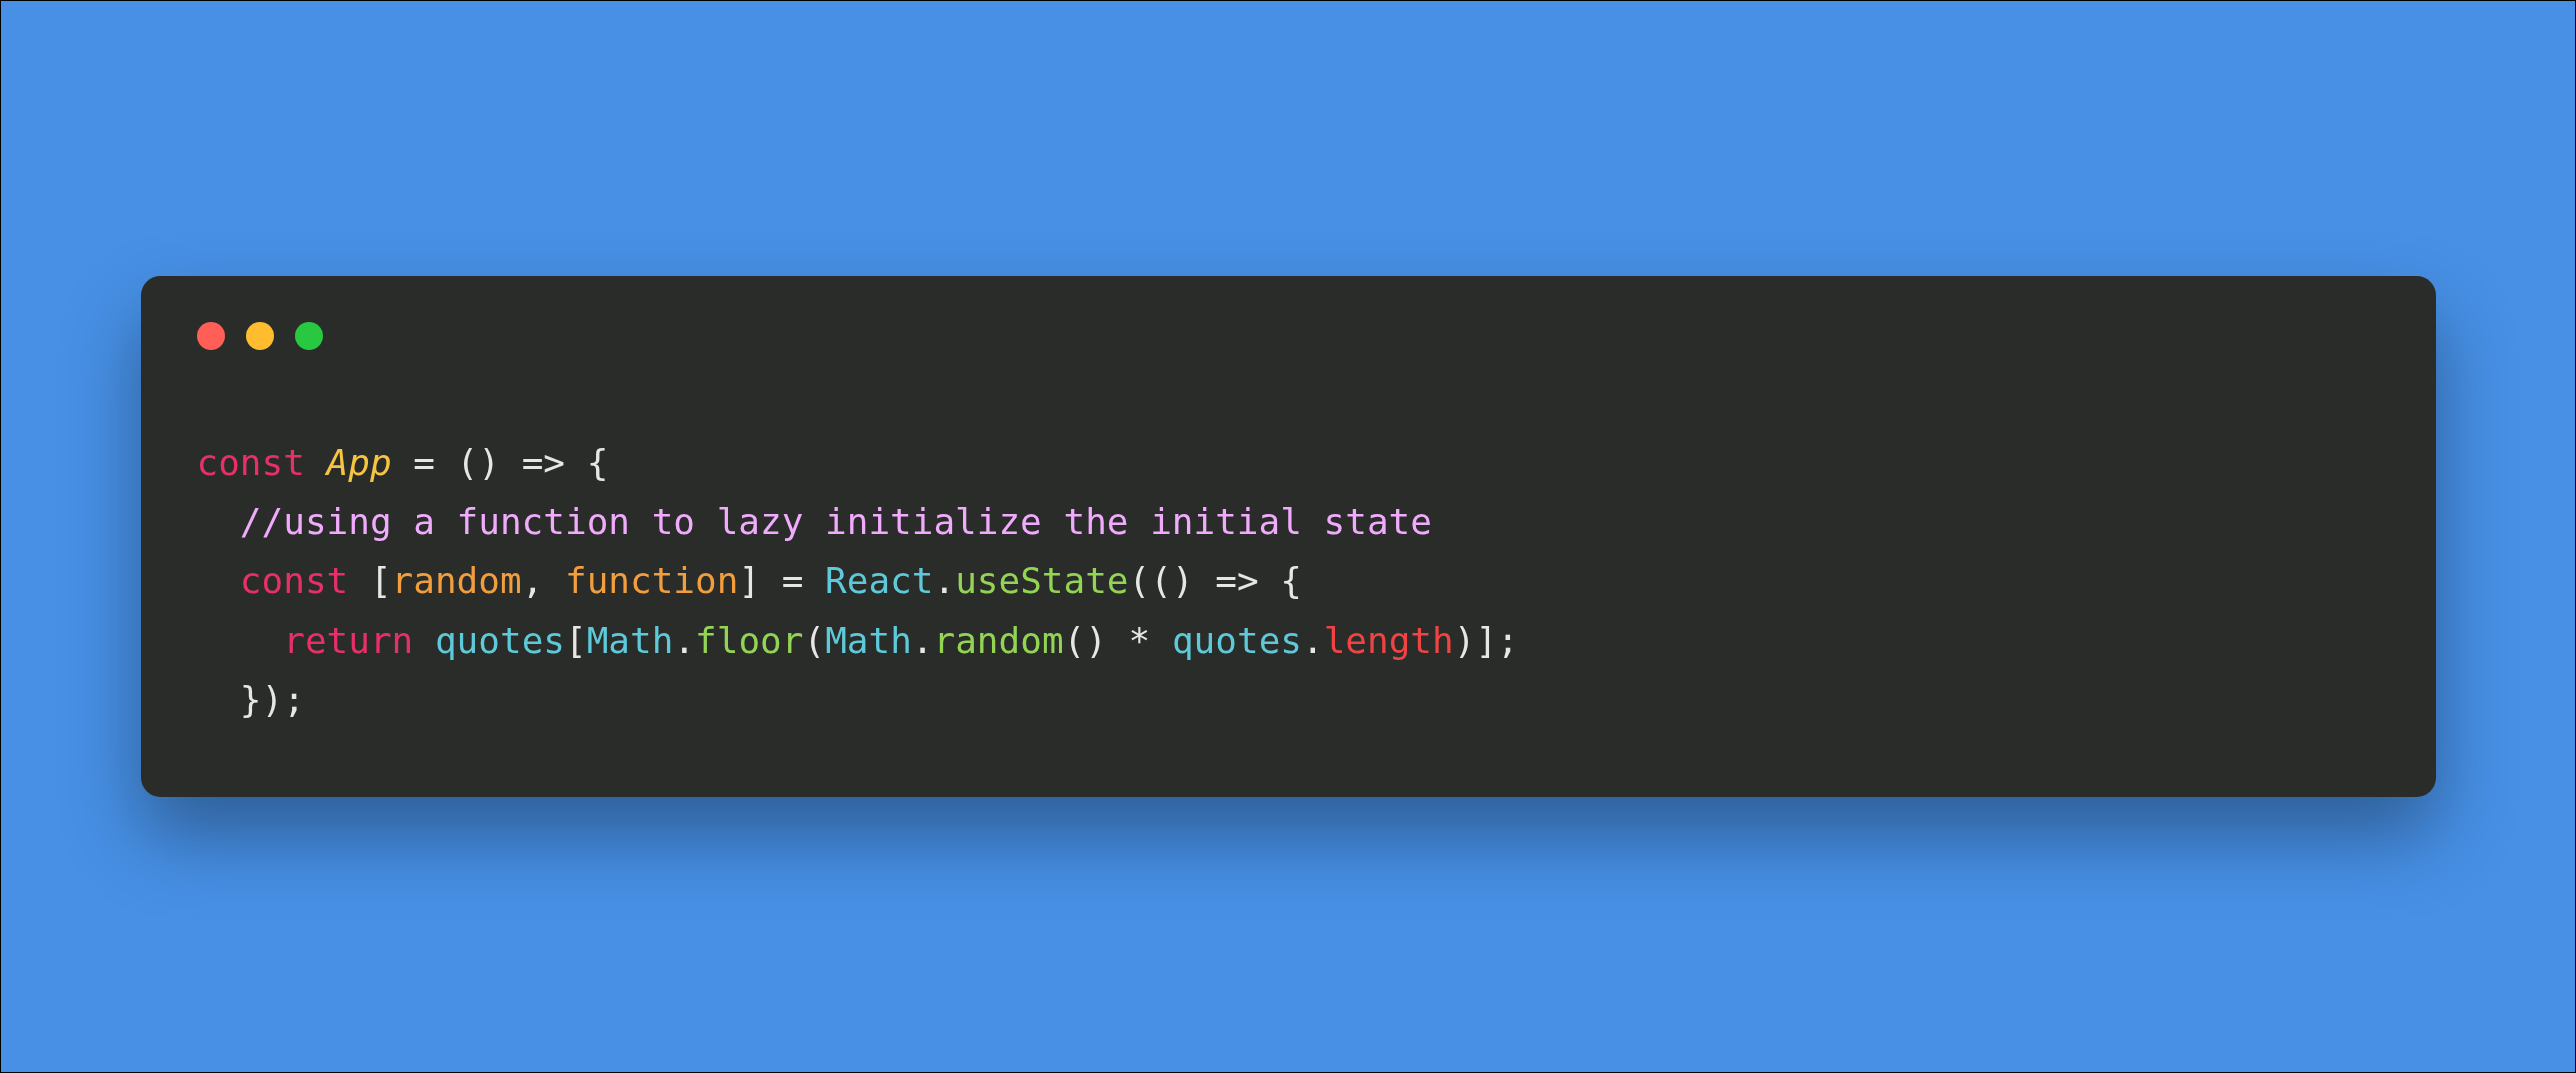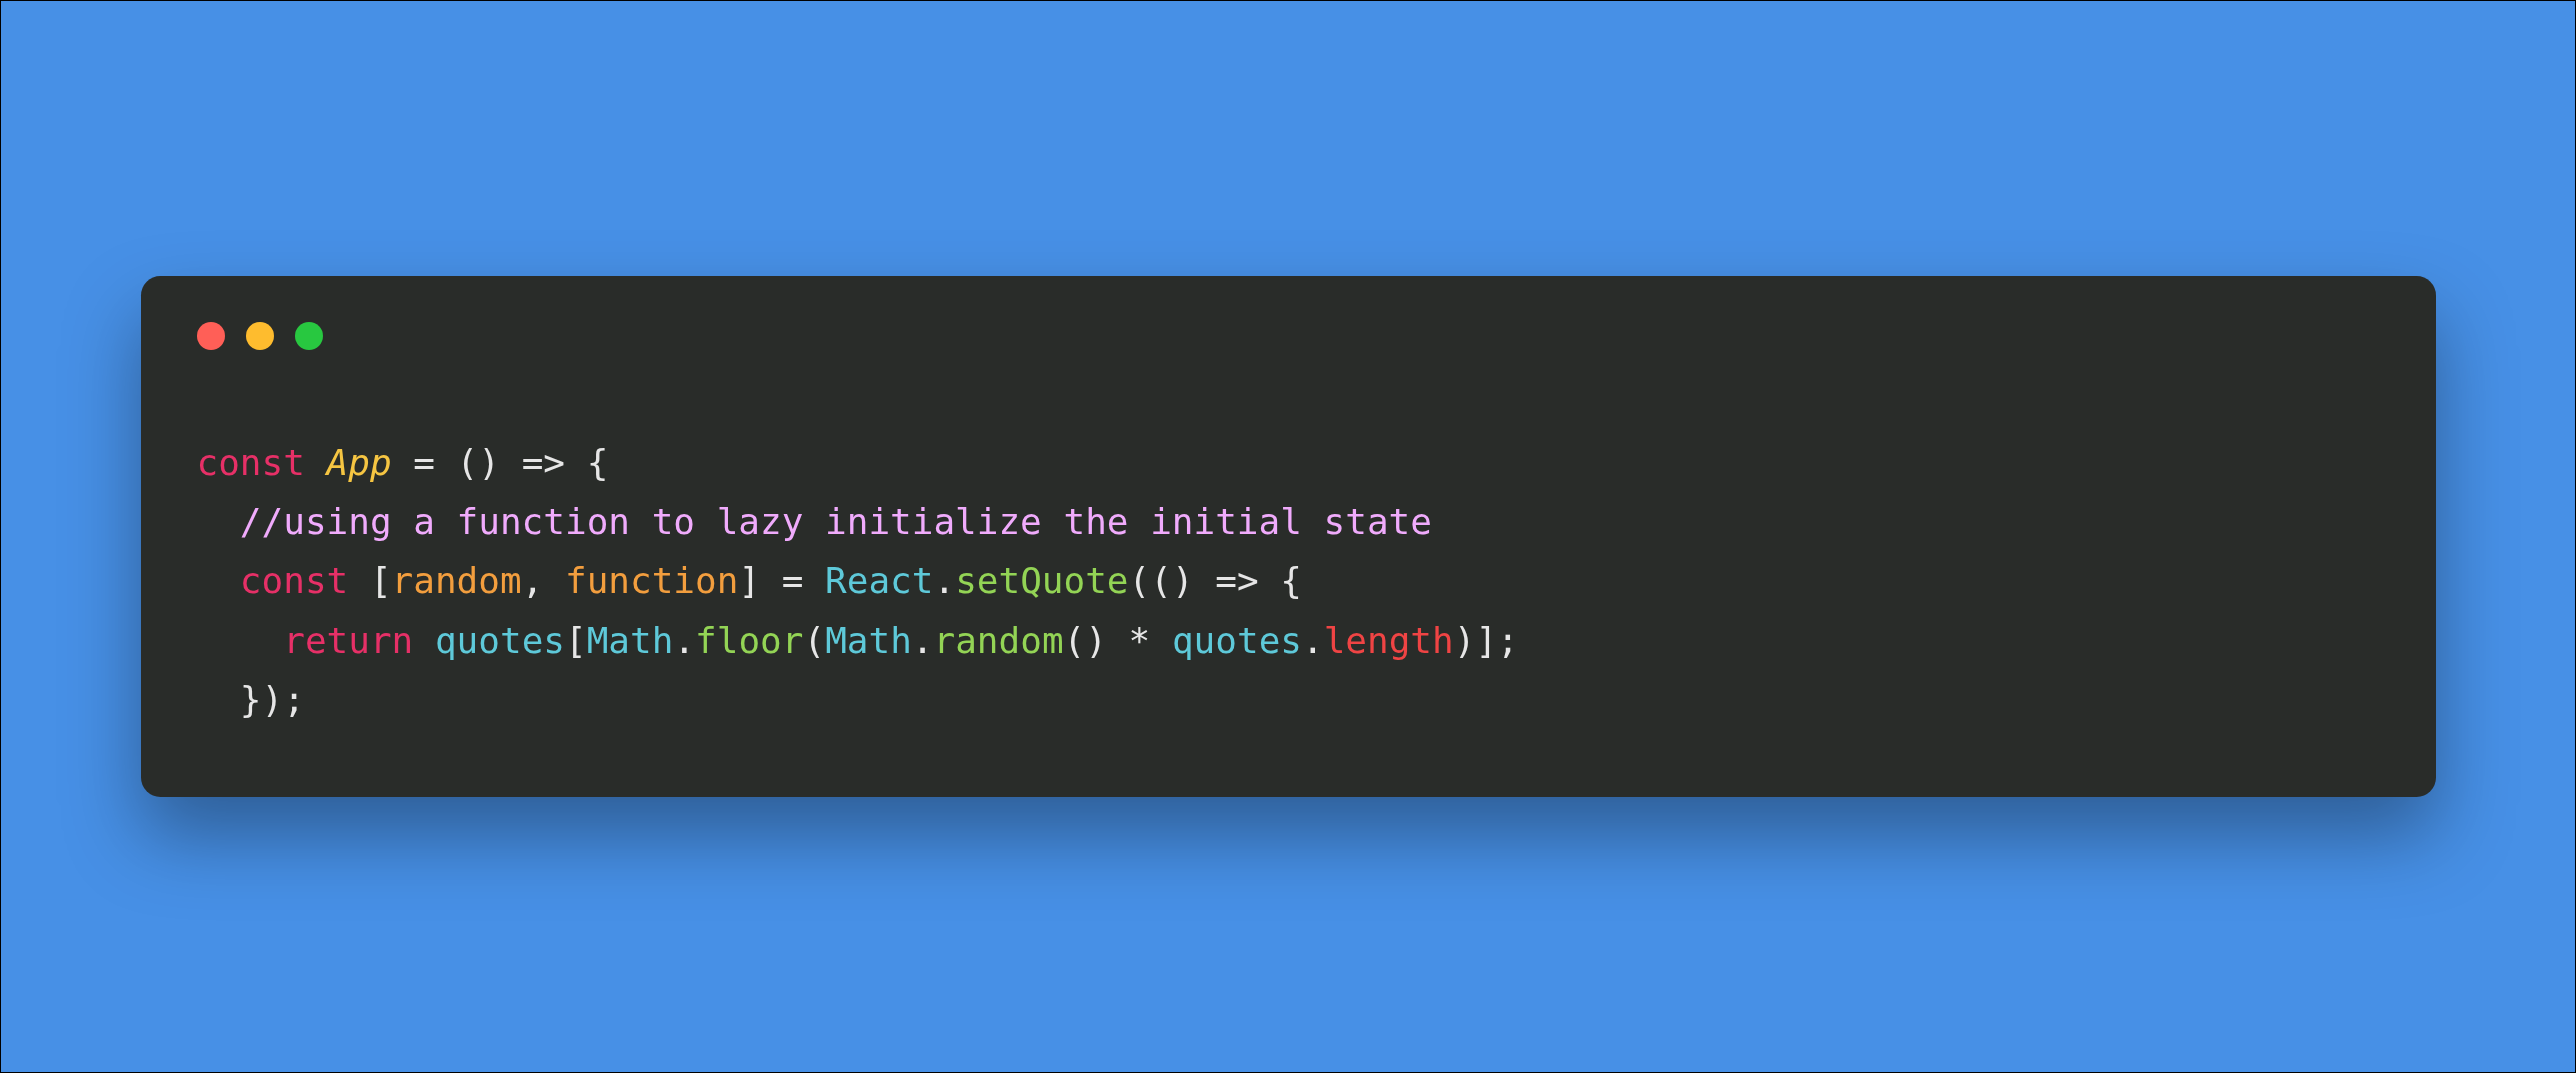--- a/index.html
+++ b/index.html
@@ -57,17 +57,17 @@
 <body>
 
 <div class="window">
   <div class="title-bar">
     <div class="traffic-light red"></div>
     <div class="traffic-light yellow"></div>
     <div class="traffic-light green"></div>
   </div>
   <div class="code"><span class="tok-keyword">const</span><span> </span><span class="tok-class">App</span><span class="tok-punct"> = () =&gt; {</span>
 <span>  </span><span class="tok-comment">//using a function to lazy initialize the initial state</span>
-<span>  </span><span class="tok-keyword">const</span><span class="tok-punct"> [</span><span class="tok-var">random</span><span class="tok-punct">, </span><span class="tok-var">function</span><span class="tok-punct">] = </span><span class="tok-obj">React</span><span class="tok-punct">.</span><span class="tok-method">setQuote</span><span class="tok-punct">(() =&gt; {</span>
+<span>  </span><span class="tok-keyword">const</span><span class="tok-punct"> [</span><span class="tok-var">random</span><span class="tok-punct">, </span><span class="tok-var">function</span><span class="tok-punct">] = </span><span class="tok-obj">React</span><span class="tok-punct">.</span><span class="tok-method">useState</span><span class="tok-punct">(() =&gt; {</span>
 <span>    </span><span class="tok-keyword">return</span><span> </span><span class="tok-obj">quotes</span><span class="tok-punct">[</span><span class="tok-obj">Math</span><span class="tok-punct">.</span><span class="tok-method">floor</span><span class="tok-punct">(</span><span class="tok-obj">Math</span><span class="tok-punct">.</span><span class="tok-method">random</span><span class="tok-punct">() * </span><span class="tok-obj">quotes</span><span class="tok-punct">.</span><span class="tok-prop">length</span><span class="tok-punct">)];</span>
 <span>  </span><span class="tok-punct">});</span></div>
 </div>
 
 
 </body></html>

